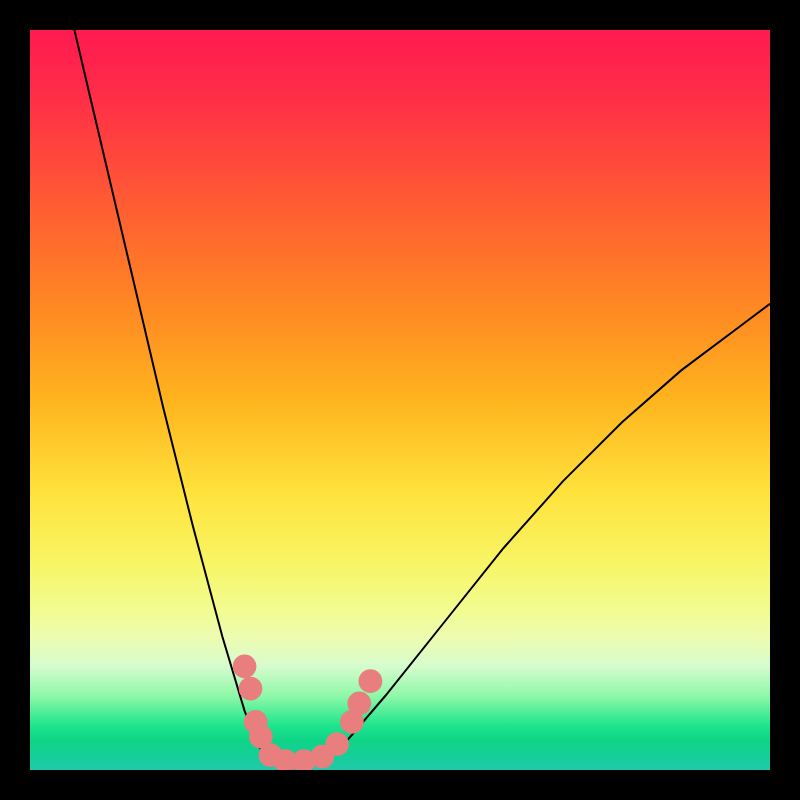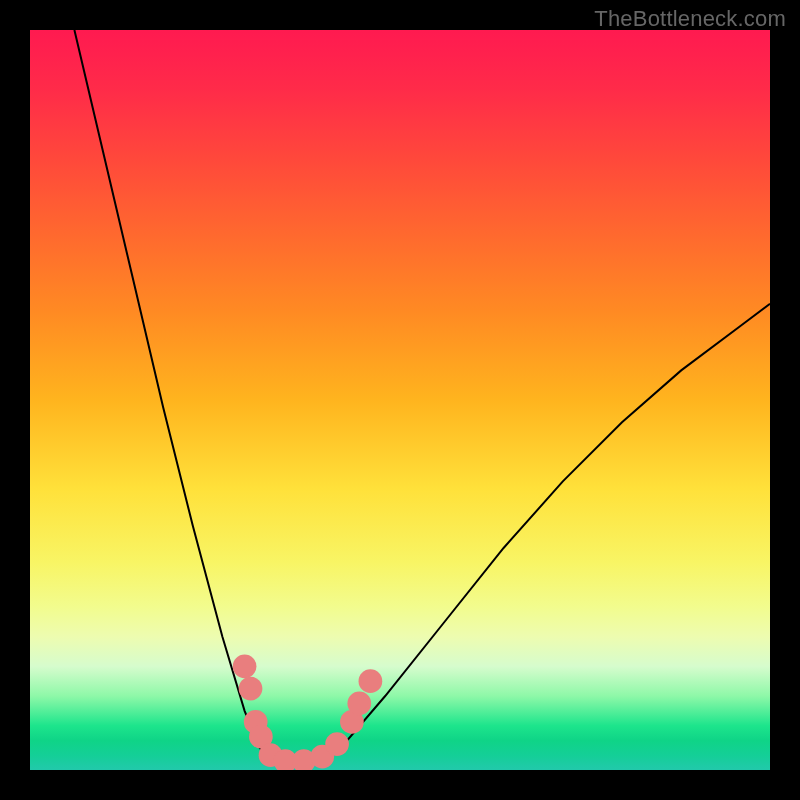--- a/index.html
+++ b/index.html
@@ -62,21 +62,20 @@
     color: #666;
     font-size: 22px;
     font-weight: 500;
     letter-spacing: 0.2px;
   }
 </style>
 </head>
 <body>
 
 <div class="frame">
-  <div class="watermark">TheBottleneck.com</div>
   <div class="plot-area">
     <div class="gradient"></div>
     <svg class="curve-layer" viewBox="0 0 100 100" preserveAspectRatio="none">
       <g id="curve-group">
           <path d="M6.00 0.00 L10.00 17.00 L14.00 34.00 L18.00 51.00 L22.00 67.00 L26.00 82.00 L29.00 92.00 L31.00 97.00" fill="none" stroke="#000000" stroke-width="2" vector-effect="non-scaling-stroke"></path>
           <path d="M31.00 97.00 L34.00 99.00 L38.00 99.00 L42.00 97.00" fill="none" stroke="#000000" stroke-width="2" vector-effect="non-scaling-stroke"></path>
           <path d="M42.00 97.00 L48.00 90.00 L56.00 80.00 L64.00 70.00 L72.00 61.00 L80.00 53.00 L88.00 46.00 L96.00 40.00 L100.00 37.00" fill="none" stroke="#000000" stroke-width="2" vector-effect="non-scaling-stroke"></path>
         </g>
       <g id="marker-group">
           <circle cx="29.00" cy="86.00" r="1.6" fill="#e97e7e"></circle>

